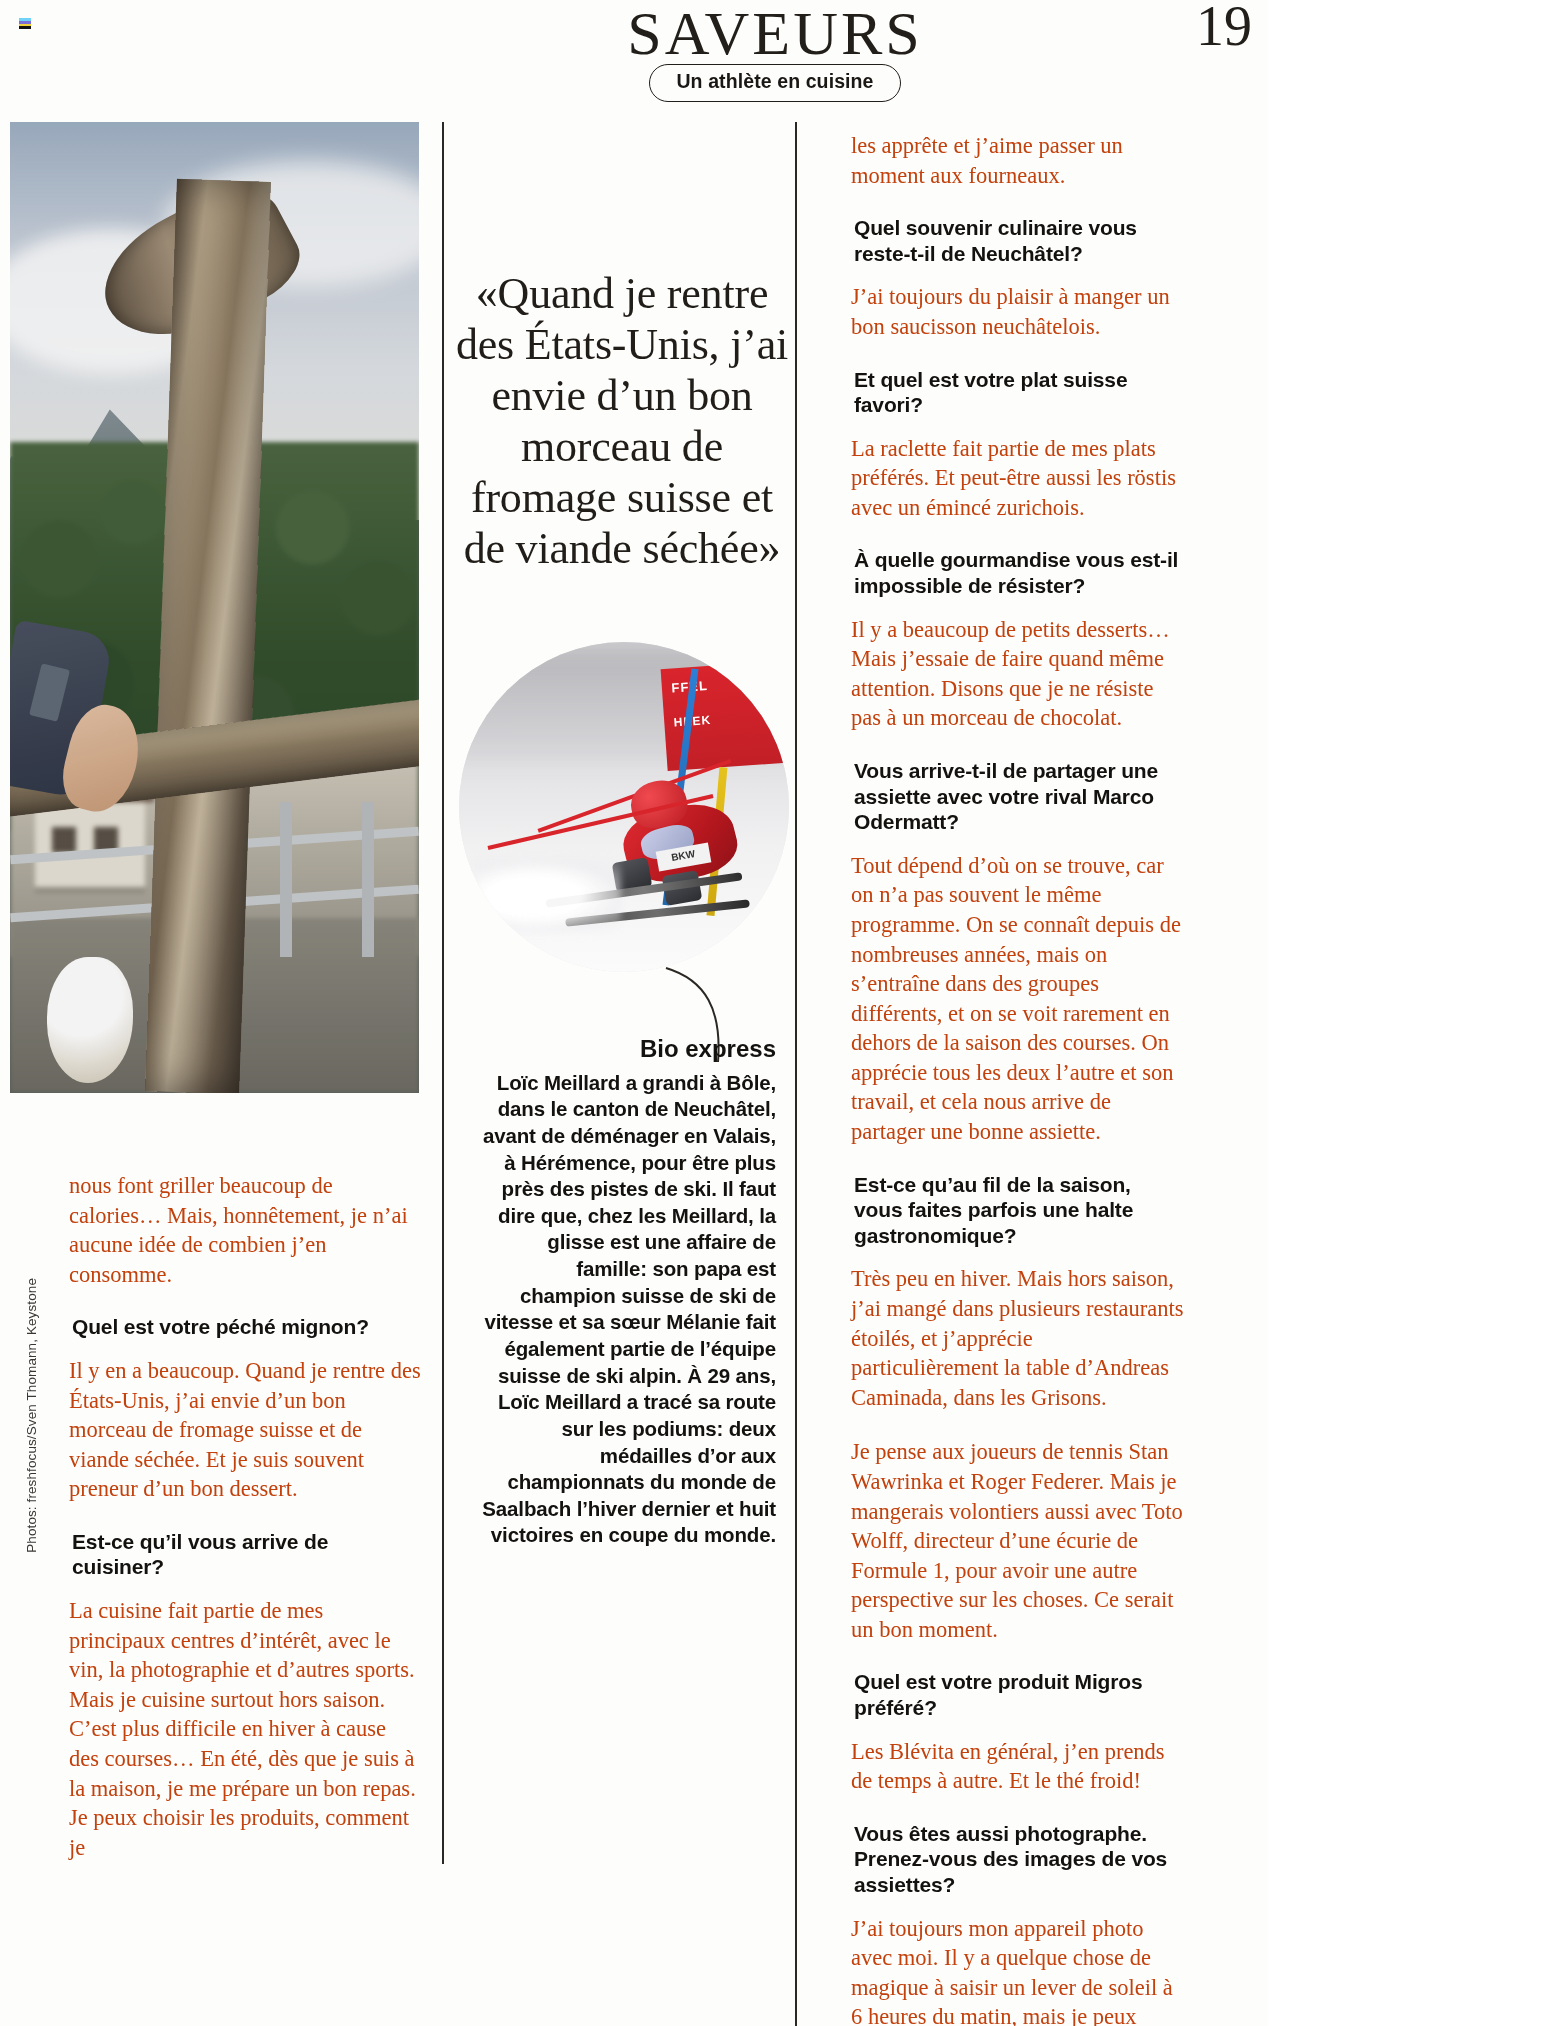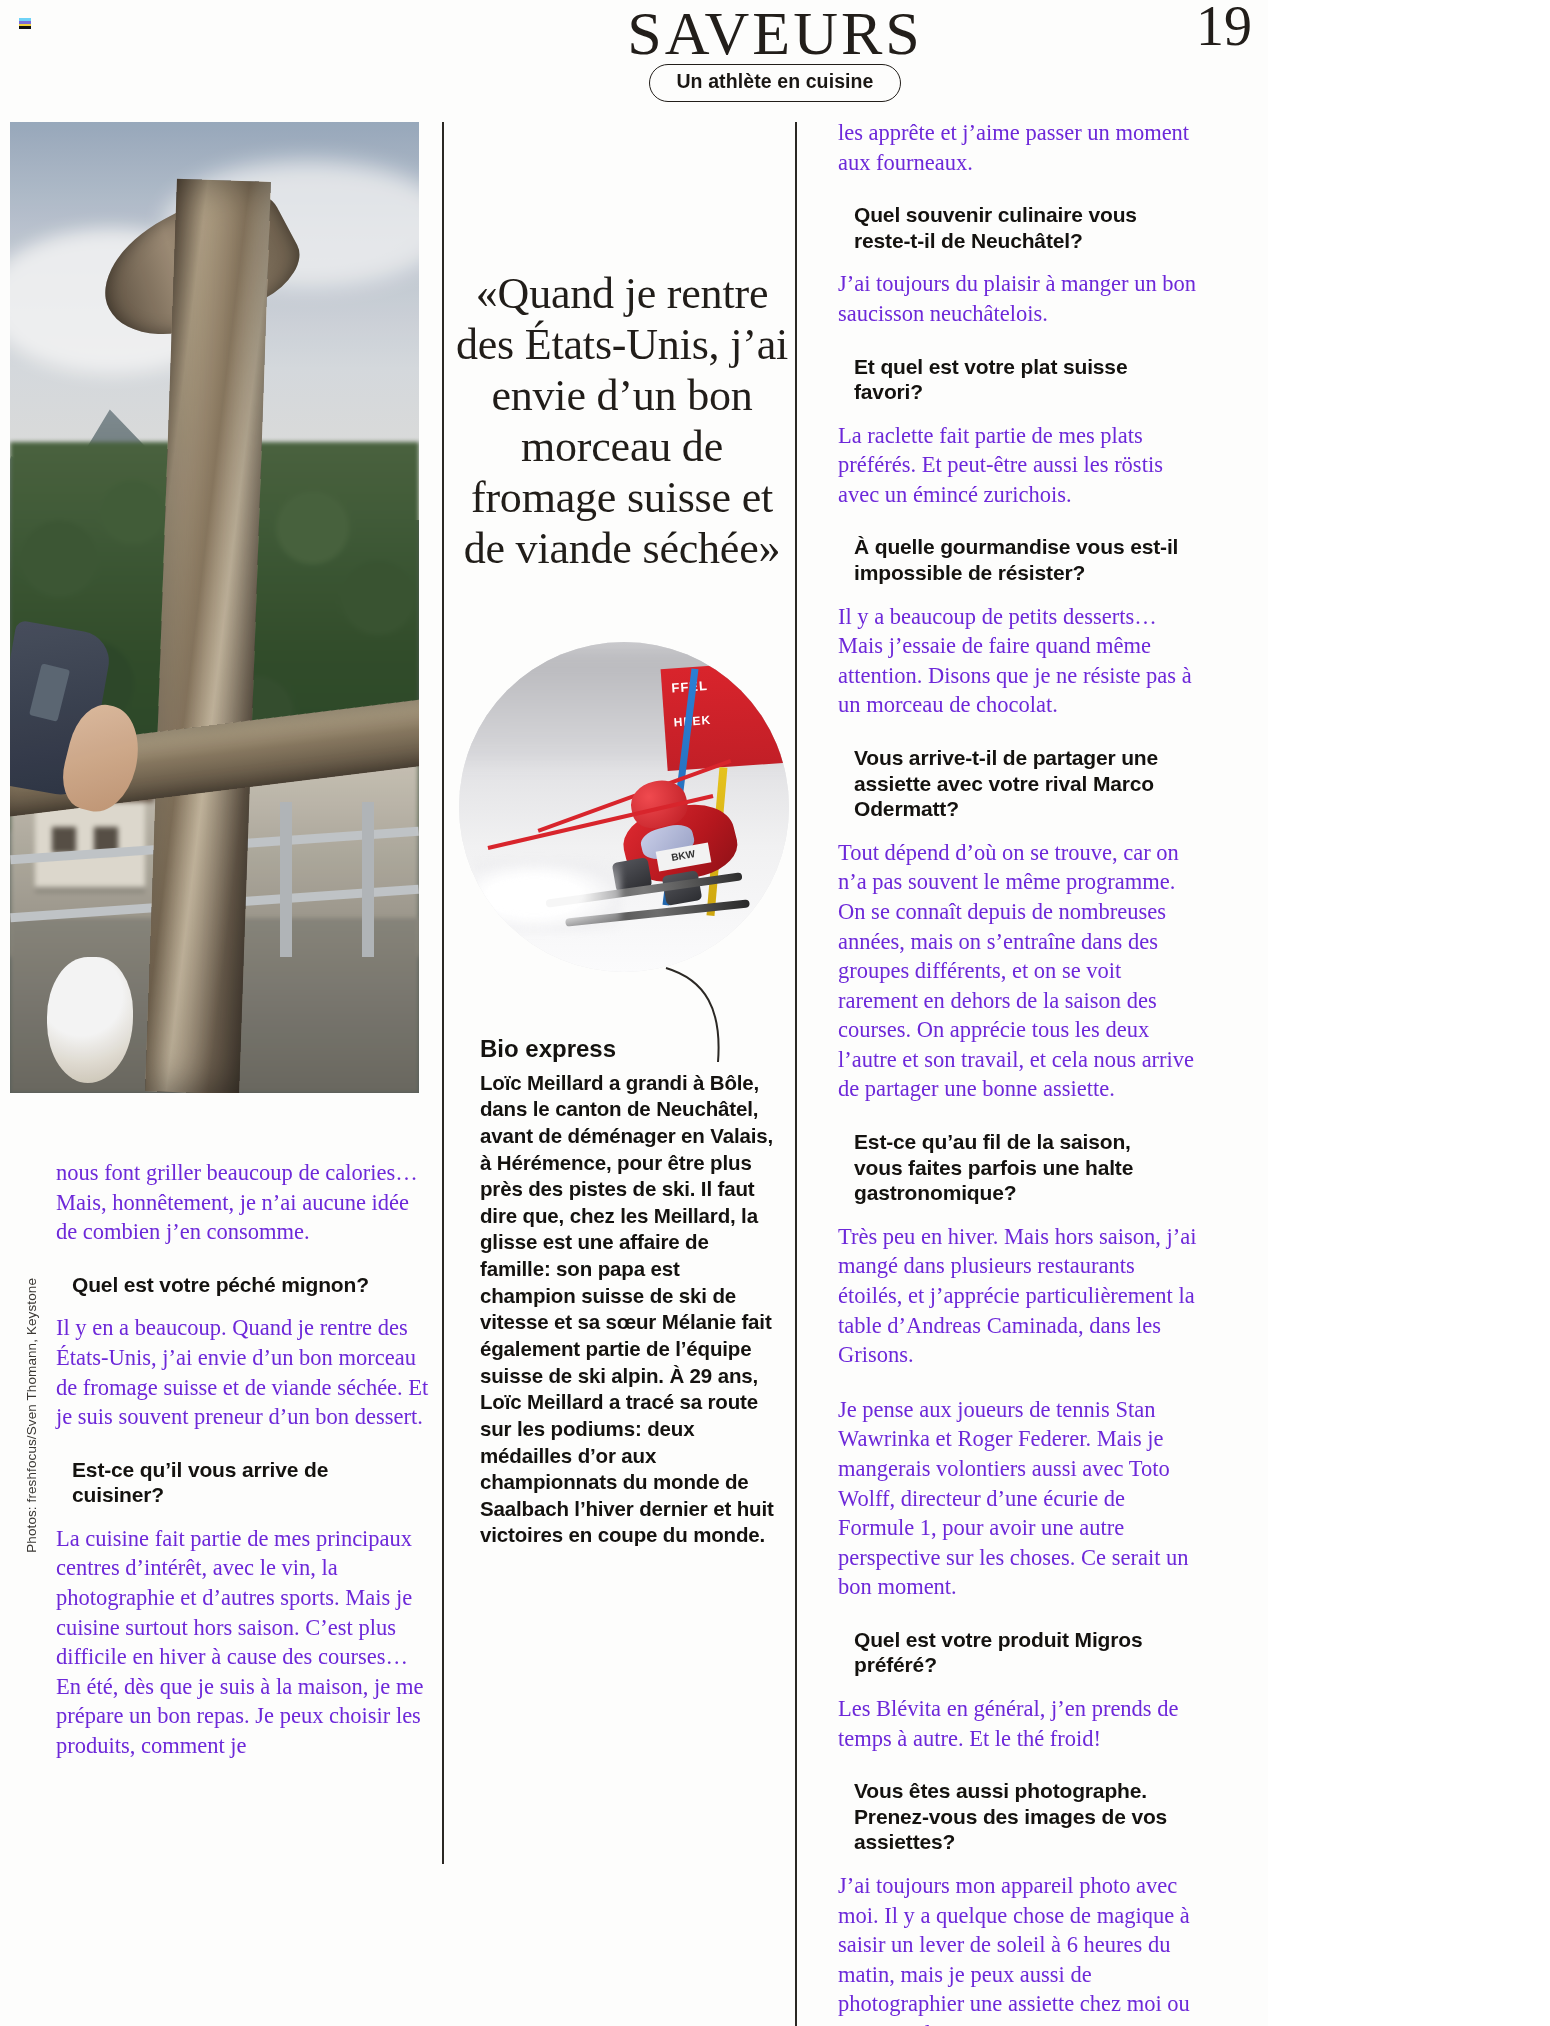--- a/index.html
+++ b/index.html
@@ -361,21 +361,21 @@
     height: 100px;
     pointer-events: none;
   }
 
   
   .bio {
     position: absolute;
     left: 480px;
     top: 1035px;
     width: 296px;
-    text-align: left;
+    text-align: right;
   }
   .bio-title {
     font-family: "Liberation Sans", sans-serif;
     font-weight: 700;
     font-size: 24px;
     line-height: 1.15;
     color: #14120f;
     margin-bottom: 7px;
   }
   .bio-body {
@@ -386,24 +386,24 @@
     color: #14120f;
     letter-spacing: -.15px;
   }
 
   
   .col {
     position: absolute;
     font-family: "Liberation Serif", serif;
   }
   .col p {
-    margin: 0;
+    margin: 13px;
     font-size: 22.5px;
     line-height: 1.315;
-    color: #6d28d9;
+    color: #c2410c;
   }
   .col h3 {
     margin: 16px;
     font-family: "Liberation Sans", sans-serif;
     font-weight: 700;
     font-size: 21px;
     line-height: 1.22;
     color: #14120f;
     letter-spacing: -.15px;
   }

